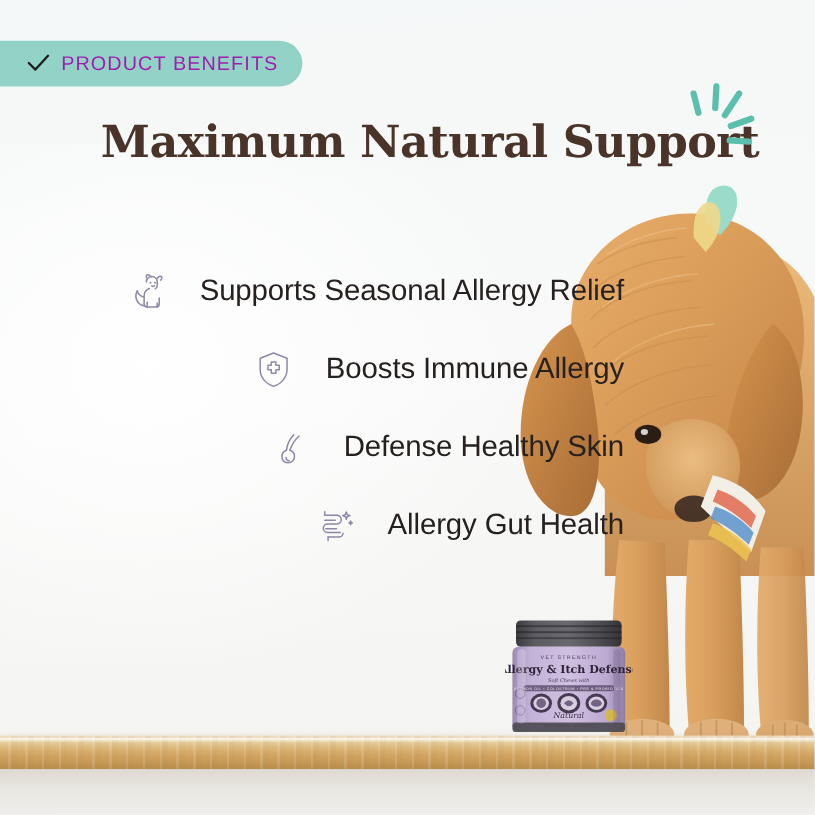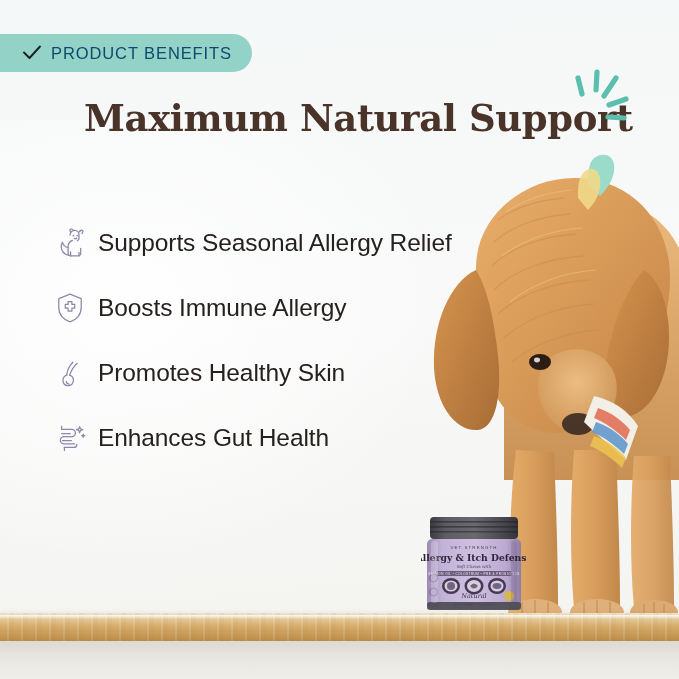--- a/index.html
+++ b/index.html
@@ -19,31 +19,31 @@
     background:linear-gradient(180deg,rgba(255,255,255,.85),rgba(255,255,255,0));}
   .shelf-grain{position:absolute;left:0;top:613px;width:679px;height:28px;opacity:.35;
     background:repeating-linear-gradient(90deg,rgba(255,255,255,.0) 0 7px,rgba(255,255,255,.35) 7px 9px,rgba(160,120,70,.18) 9px 14px);}
   .lowerwall{position:absolute;left:0;top:641px;width:679px;height:38px;
     background:linear-gradient(180deg,#ded9d1 0%,#e9e7e1 45%,#f0eeea 100%);}
 
   
   .badge{position:absolute;left:0;top:34px;height:38px;display:flex;align-items:center;
     gap:9px;padding:0 20px 0 22px;background:#93d3c7;
     border-radius:0 19px 19px 0;}
-  .badge-label{font-size:16.5px;letter-spacing:.9px;color:#0c4a6e;font-weight:400;white-space:nowrap;}
+  .badge-label{font-size:16.5px;letter-spacing:.9px;color:#a21caf;font-weight:400;white-space:nowrap;}
 
   
   .headline{position:absolute;left:84px;top:96px;width:540px;
     font-family:"DejaVu Serif","Liberation Serif",serif;font-weight:700;
     font-size:37px;letter-spacing:-.4px;color:#4a3328;white-space:nowrap;}
   .burst{position:absolute;left:566px;top:66px;width:70px;height:70px;}
 
   
   .benefits{position:absolute;left:50px;top:210px;width:470px;}
-  .brow{display:flex;align-items:center;height:65px;gap:8px;}
+  .brow{display:flex;align-items:center;height:65px;gap:24px;justify-content:flex-end;}
   .bicon{width:40px;height:40px;flex:0 0 40px;display:flex;align-items:center;justify-content:center;}
   .btext{font-size:24.5px;color:#26211f;letter-spacing:-.1px;white-space:nowrap;}
 
   
   .dogwrap{position:absolute;left:398px;top:150px;width:281px;height:480px;}
 
   
   .jar{position:absolute;left:421px;top:516px;width:106px;height:100px;}
 </style>
 </head>
@@ -268,35 +268,35 @@
 
     <div class="brow">
       <span class="bicon">
         <svg width="34" height="34" viewBox="0 0 34 34" fill="none" stroke="#8c88a8" stroke-width="1.25" stroke-linecap="round" stroke-linejoin="round">
           <path d="M19.8 6.2c-3.4 3.6-5.6 8.1-6.1 13"></path>
           <path d="M13.7 19.2c-2.4.9-3.9 3.2-3.7 5.7.2 2.6 2.2 4.6 4.8 4.8 2.9.2 5.4-2 5.6-4.9.2-2.6-1.4-4.9-3.8-5.6"></path>
           <path d="M16.6 19.2c1.5-4.6 4.1-8.7 7.6-11.9"></path>
           <path d="M13.3 25.3c.1 1.5 1.3 2.7 2.8 2.7"></path>
         </svg>
       </span>
-      <span class="btext">Promotes Healthy Skin</span>
+      <span class="btext">Defense Healthy Skin</span>
     </div>
 
 
     <div class="brow">
       <span class="bicon">
         <svg width="34" height="34" viewBox="0 0 34 34" fill="none" stroke="#8c88a8" stroke-width="1.25" stroke-linecap="round" stroke-linejoin="round">
           <path d="M8.6 8.4h10.2c2 0 3.6 1.6 3.6 3.6s-1.6 3.6-3.6 3.6H11c-2 0-3.6 1.6-3.6 3.6s1.6 3.6 3.6 3.6h10.6"></path>
           <path d="M8.6 12.6h8.8"></path>
           <path d="M9.4 19.6h9"></path>
           <path d="M11.4 26.4h9.4c1.7 0 3-1.4 3-3"></path>
           <path d="M8.6 5.4v3"></path>
           <path d="M11.4 26.4v3"></path>
           <path d="M26.6 5.6l.8 2.3 2.3.8-2.3.8-.8 2.3-.8-2.3-2.3-.8 2.3-.8Z"></path>
           <path d="M30.2 13.2l.4 1.1 1.1.4-1.1.4-.4 1.1-.4-1.1-1.1-.4 1.1-.4Z"></path>
         </svg>
       </span>
-      <span class="btext">Enhances Gut Health</span>
+      <span class="btext">Allergy Gut Health</span>
     </div>
 
   </div>
 
 </div>
 
 </body></html>

